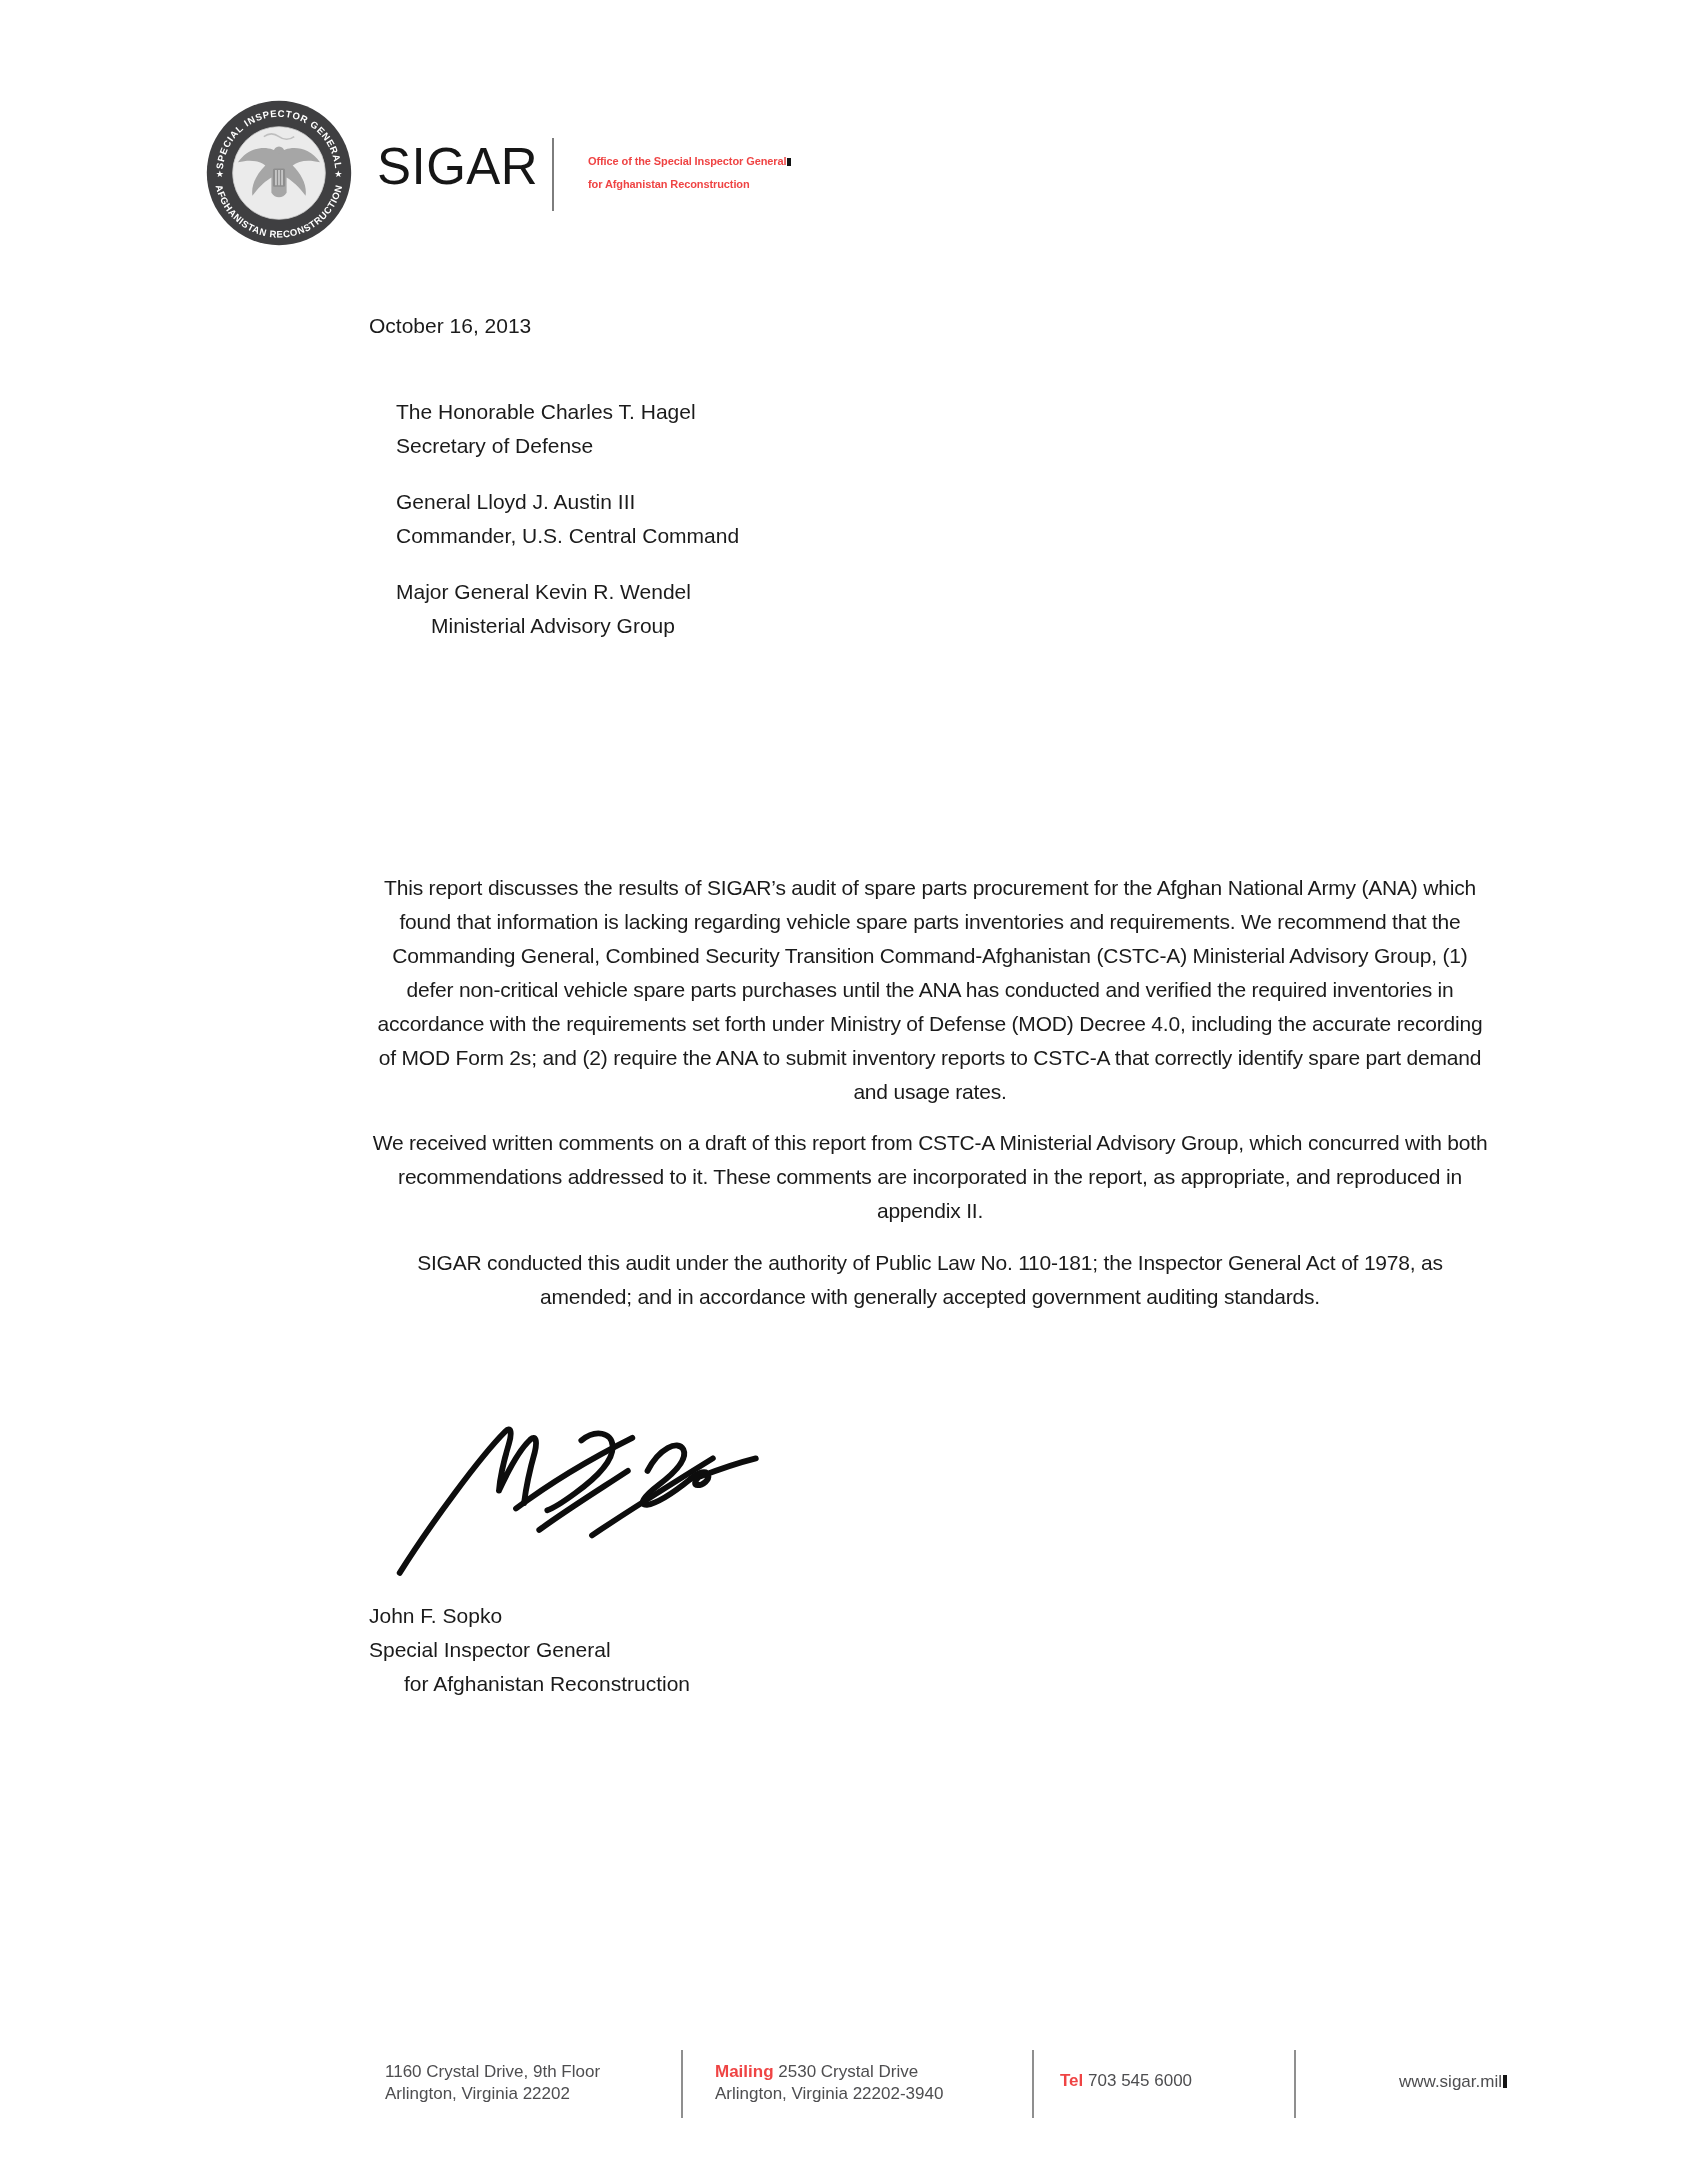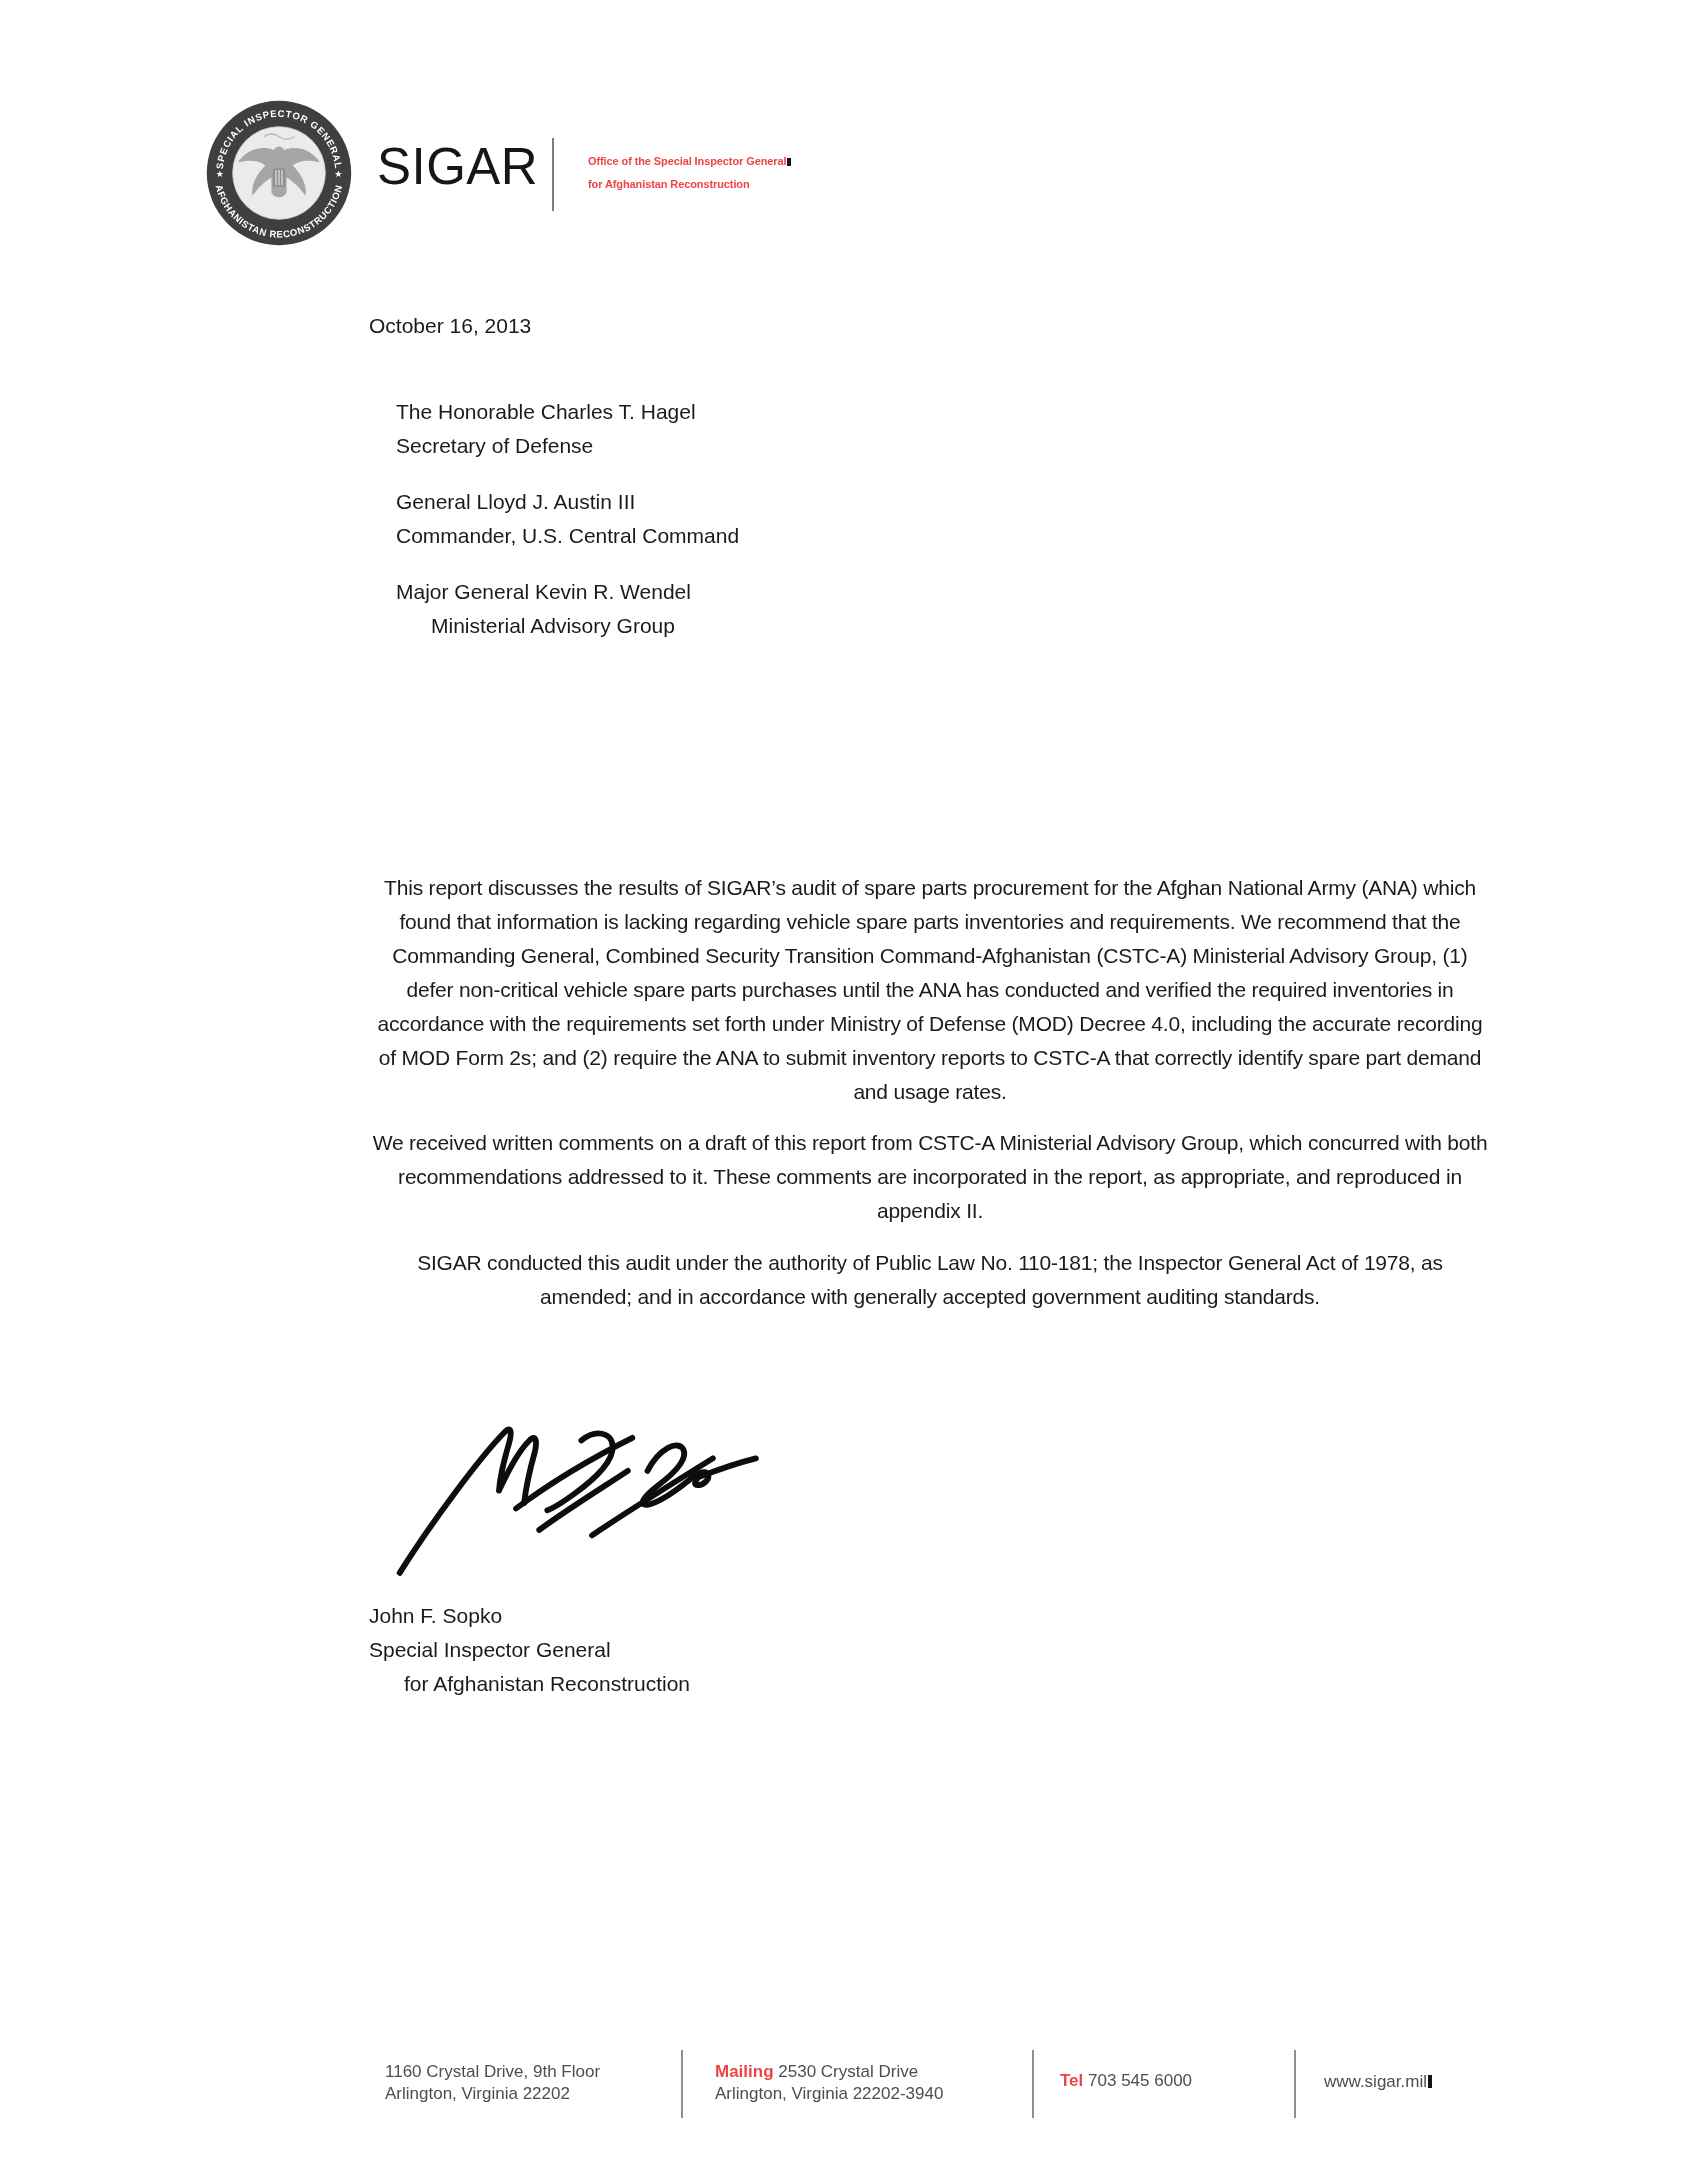--- a/index.html
+++ b/index.html
@@ -35,21 +35,21 @@
   }
   .signature{position:absolute;left:372px;top:1419px;width:390px;height:170px;}
   .signer{position:absolute;left:369px;top:1599px;font-size:21px;line-height:34px;color:#1b1b1b;}
   .signer .indent{padding-left:35px;}
   
   .footer-col{position:absolute;font-size:17px;line-height:22px;color:#4e4e50;white-space:nowrap;}
   .footer-col .lbl{font-weight:700;color:#ef4444;text-align:center;}
   .f-col1{left:385px;top:2061px;}
   .f-col2{left:715px;top:2061px;}
   .f-col3{left:1060px;top:2070px;}
-  .f-col4{left:1324px;top:2071px;}
+  .f-col4{left:1399px;top:2071px;}
   .f-div{position:absolute;top:2050px;width:1.8px;height:68px;background:#8f8f8f;}
   .f-div1{left:681px;}
   .f-div2{left:1032px;}
   .f-div3{left:1294px;}
 </style>
 </head>
 <body>
 
 <div class="page">
 

